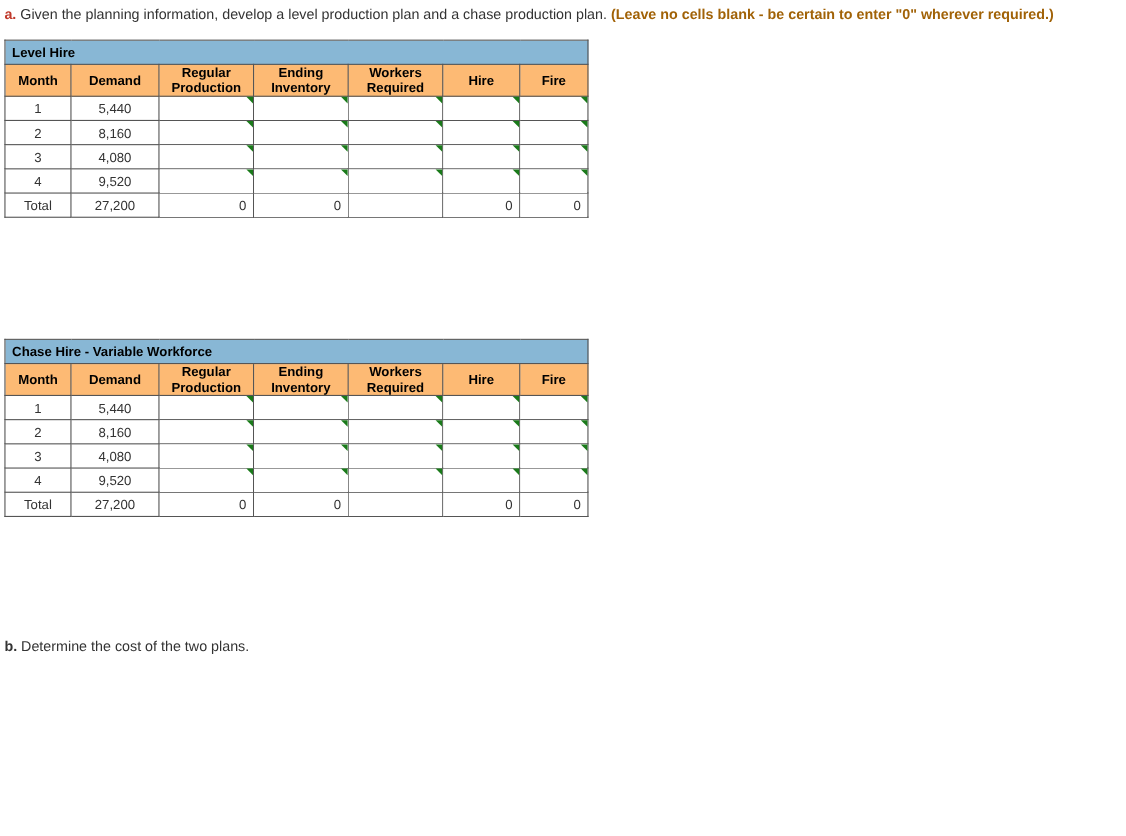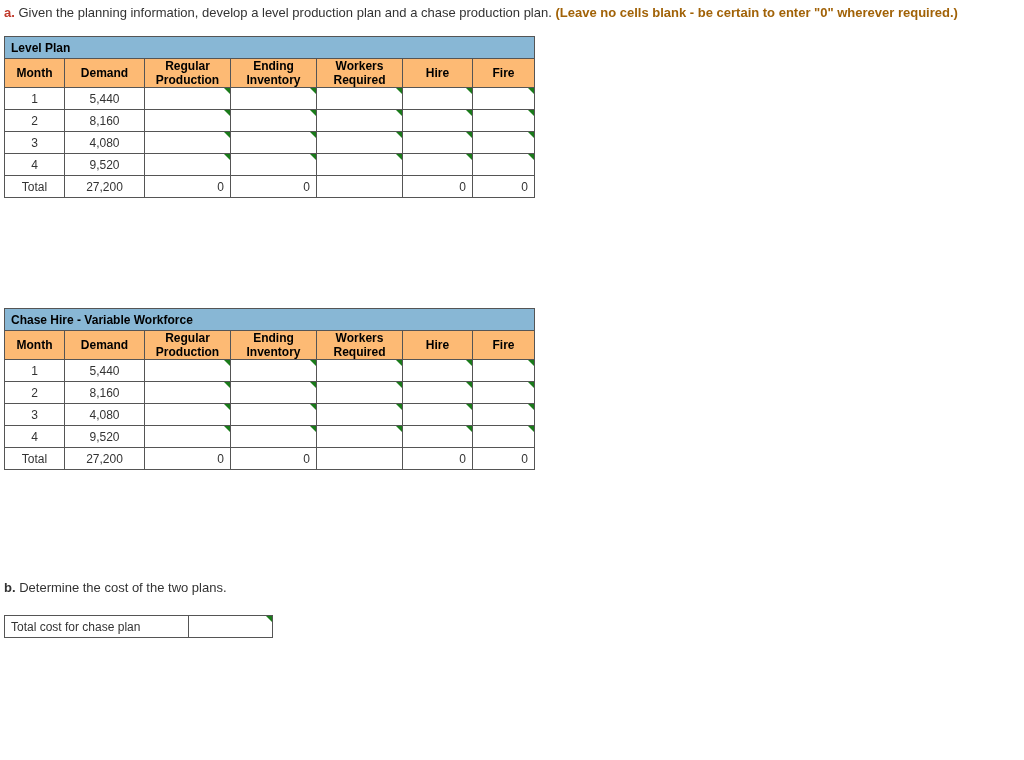--- a/index.html
+++ b/index.html
@@ -92,21 +92,21 @@
 </head>
 <body>
 
 <div class="prompt">
   <span class="lead">a.</span><span> Given the planning information, develop a level production plan and a chase production plan. </span><span class="em">(Leave no cells blank - be certain to enter "0" wherever required.)</span>
 </div>
 
 <table class="plan">
   <tbody>
       <tr>
-    <th colspan="7" class="title-cell">Level Plan</th>
+    <th colspan="7" class="title-cell">Level Hire</th>
   </tr>
   <tr>
     <th class="col-month">Month</th>
     <th class="col-demand">Demand</th>
     <th class="col-reg">Regular Production</th>
     <th class="col-inv">Ending Inventory</th>
     <th class="col-work">Workers Required</th>
     <th class="col-hire">Hire</th>
     <th class="col-fire">Fire</th>
   </tr>
@@ -236,18 +236,14 @@
   </tr>
 </tbody>
   </table>
 
 <div class="section-b">
   <span class="lead" style="color:#333;font-weight:bold">b.</span><span> Determine the cost of the two plans.</span>
 </div>
 
 <table class="cost">
   <tbody>
-  <tr>
-    <td class="label">Total cost for chase plan</td>
-    <td class="inp"></td>
-  </tr>
 </tbody>
   </table>
 
 </body></html>

